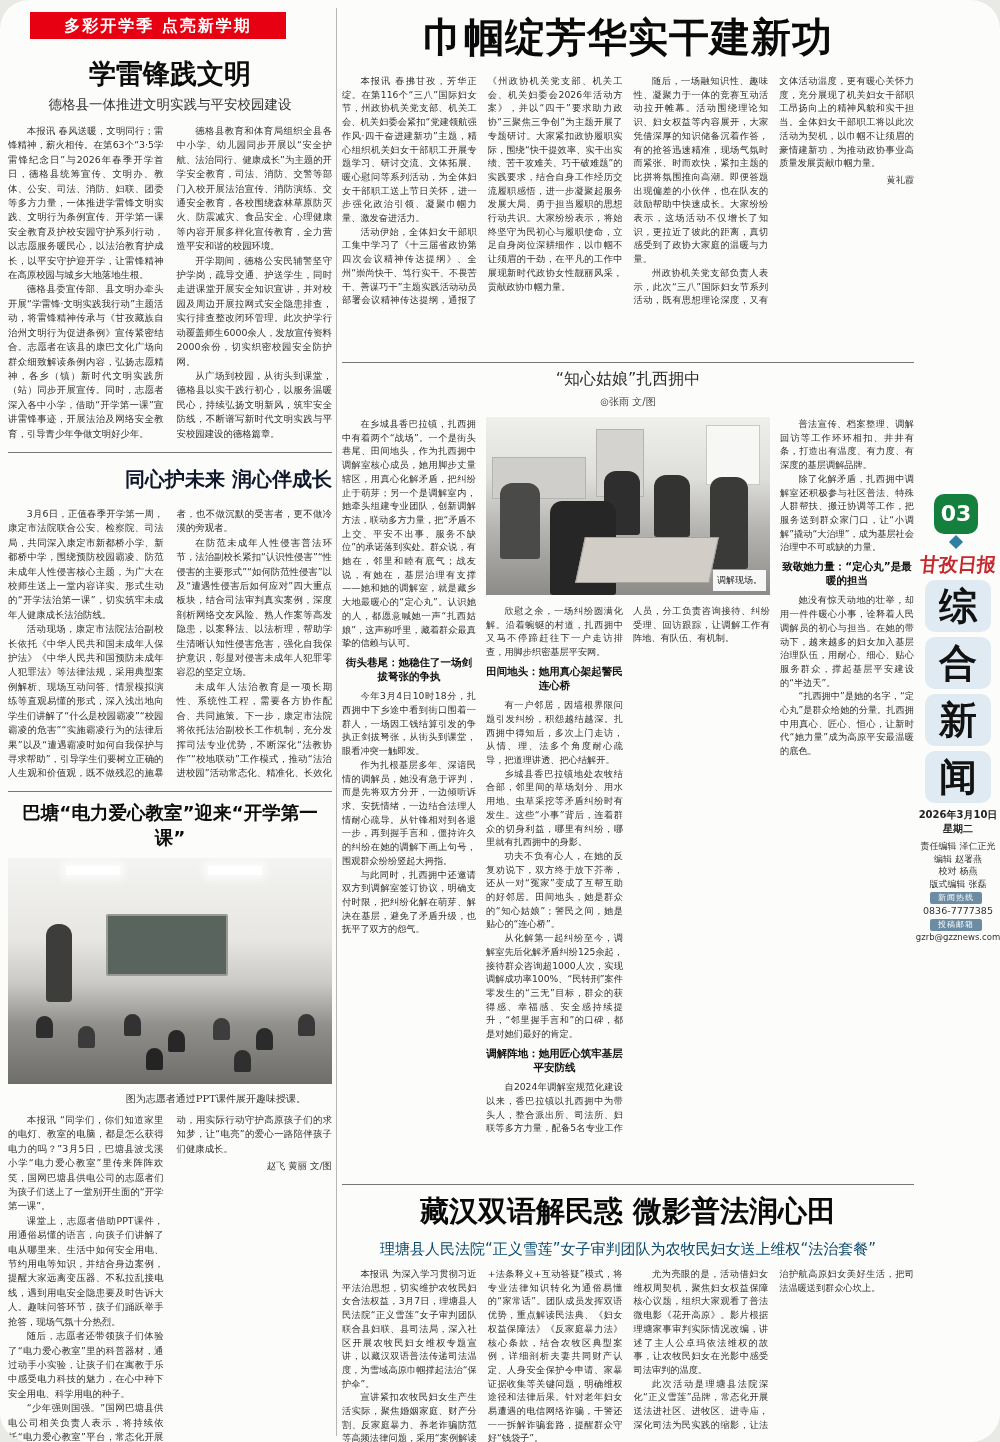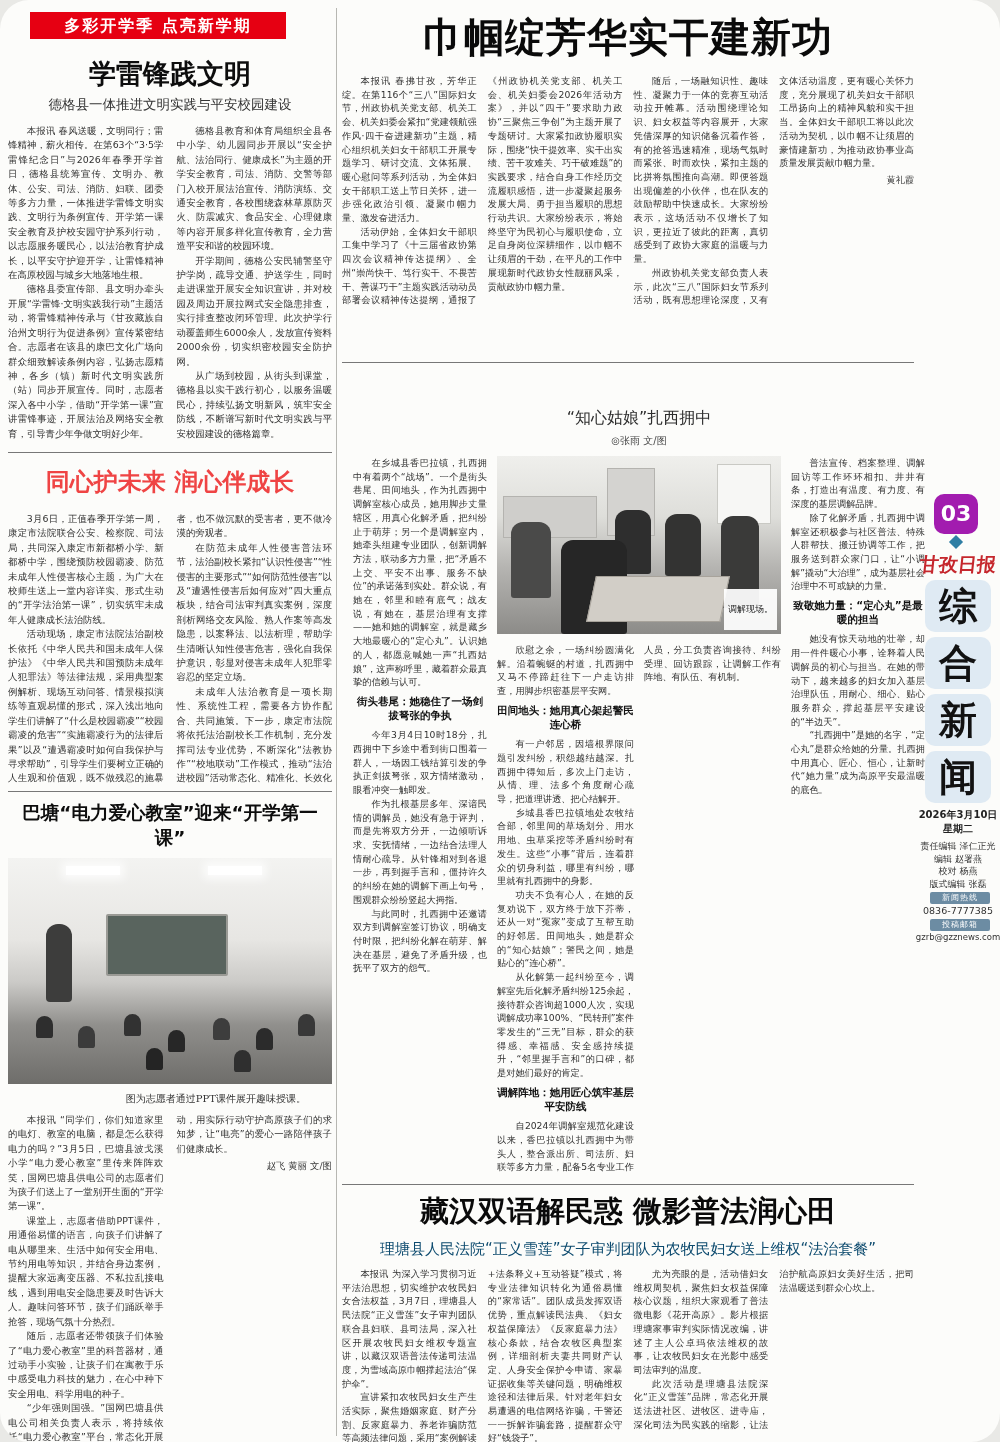--- a/index.html
+++ b/index.html
@@ -20,21 +20,21 @@
   
   #banner{left:30px;top:12px;width:256px;height:27px;background:#e60012;color:#fff;
         font-size:16px;font-weight:bold;text-align:center;line-height:27px;letter-spacing:2px;}
   
   #art-leifeng{left:8px;top:54px;width:324px;}
   #art-leifeng .t{font-size:27px;font-weight:bold;text-align:center;color:#0d0d0d;margin:2px 0 4px;}
   #art-leifeng .s{font-size:13.5px;text-align:center;color:#333;margin-bottom:10px;}
   #art-leifeng .cols{height:328px;columns:2;column-gap:13px;}
   #div1{left:8px;top:452px;width:324px;}
   #art-tongxin{left:8px;top:458px;width:324px;}
-  #art-tongxin .t{font-size:24px;font-weight:bold;text-align:center;color:#ef4444;margin:8px 0 14px;}
+  #art-tongxin .t{font-size:20px;font-weight:bold;text-align:right;color:#0f172a;margin:8px 0 14px;}
   #art-tongxin .cols{height:276px;columns:2;column-gap:13px;}
   #div2{left:8px;top:791px;width:324px;}
   #art-batang{left:8px;top:796px;width:324px;}
   #art-batang .t{font-size:18.5px;font-weight:bold;text-align:center;color:#0d0d0d;margin:4px 0 8px;}
   #art-batang .caption{font-family:"DejaVu Serif","Liberation Serif",serif;font-size:10px;
         color:#333;text-align:right;padding:8px 26px 0 0;}
   #art-batang .cols{margin-top:7px;height:352px;columns:2;column-gap:13px;}
   
   .photo1{position:relative;width:324px;height:226px;overflow:hidden;
       background:linear-gradient(180deg,#f3f3f1 0%,#e7e6e3 36%,#cbcac7 55%,#908f8c 74%,#6e6d6a 100%);}
@@ -44,52 +44,52 @@
   .photo1 .k{position:absolute;width:17px;height:22px;background:#333;border-radius:9px 9px 3px 3px;}
   
   .photo2{position:relative;width:284px;height:178px;overflow:hidden;
       background:linear-gradient(180deg,#efefec 0%,#dededa 34%,#b6b5b2 62%,#8c8b88 100%);}
   .photo2 .win{position:absolute;right:10px;top:8px;width:52px;height:58px;background:#f7f7f5;border:1px solid #c9c9c4;}
   .photo2 .cab{position:absolute;left:110px;top:12px;width:46px;height:66px;background:#d4d3d0;border:1px solid #b4b3af;}
   .photo2 .shelf{position:absolute;left:6px;top:40px;width:92px;height:40px;background:#cfcecb;border:1px solid #b4b3af;}
   .photo2 .fg{position:absolute;border-radius:12px 12px 3px 3px;}
   .photo2 .tbl{position:absolute;left:94px;top:120px;width:132px;height:44px;background:#d2cec7;border:1px solid #a8a39b;transform:skewX(-12deg);}
   .photo2 .cap{position:absolute;right:4px;bottom:4px;background:rgba(255,255,255,.93);
-      font-family:"DejaVu Serif","Liberation Serif",serif;font-size:9px;color:#222;padding:14px 4px;line-height:13px;}
+      font-family:"DejaVu Serif","Liberation Serif",serif;font-size:9px;color:#222;padding:4px 4px;line-height:13px;}
   
   #art-jinguo{left:342px;top:10px;width:572px;}
   #art-jinguo .t{font-size:40px;font-weight:bold;text-align:center;color:#0a0a0a;letter-spacing:1px;}
   #art-jinguo .s{font-size:15.5px;line-height:21px;color:#2b2b2b;text-indent:2em;margin:9px 2px 0;}
   #art-jinguo .cols{margin-top:9px;height:242px;columns:4;column-gap:11px;}
   #div3{left:342px;top:362px;width:572px;}
-  #art-dxw{left:353px;top:366px;width:572px;margin-top:39px;}
+  #art-dxw{left:342px;top:366px;width:572px;}
   #art-dxw .kicker{font-size:16px;text-align:center;color:#2e2e2e;margin-top:3px;}
   #art-dxw .t{font-size:33px;font-weight:bold;text-align:center;color:#000;margin:4px 0 2px;}
   #art-dxw .by{font-size:10px;text-align:center;color:#444;margin:5px 0 8px;}
   #art-dxw .flex{display:flex;gap:10px;height:728px;}
   #art-dxw .colL,#art-dxw .colR{width:134px;flex:0 0 134px;overflow:hidden;}
   #art-dxw .mid{width:284px;flex:0 0 284px;}
   #art-dxw .midcols{margin-top:9px;height:536px;columns:2;column-gap:10px;}
   #div4{left:342px;top:1184px;width:572px;}
   #art-zang{left:342px;top:1188px;width:572px;}
   #art-zang .t{font-size:29px;font-weight:bold;text-align:center;color:#0a0a0a;margin-top:4px;}
   #art-zang .s{font-size:15px;text-align:center;color:#0c4a6e;margin:8px 0 0;}
   #art-zang .cols{margin-top:8px;height:188px;columns:4;column-gap:11px;}
   
-  #badge03{left:934px;top:494px;width:44px;height:40px;background:#a21caf;border-radius:10px;
+  #badge03{left:934px;top:494px;width:44px;height:40px;background:#15803d;border-radius:10px;
       color:#fff;font-size:22px;font-weight:bold;text-align:center;line-height:40px;}
   #badge-diamond{left:951px;top:537px;width:10px;height:10px;background:#2f7ea4;transform:rotate(45deg);}
   #masthead{left:912px;top:552px;width:92px;text-align:center;color:#c5272d;font-weight:bold;
       font-size:19px;font-family:"DejaVu Serif","Liberation Serif",serif;transform:skewX(-6deg);}
   .secbox{position:absolute;left:925px;width:66px;height:52px;background:#dfeaf3;border-radius:10px;
       font-family:"DejaVu Serif","Liberation Serif",serif;font-size:38px;font-weight:600;color:#121212;
       text-align:center;line-height:52px;}
   #date{left:910px;top:808px;width:96px;text-align:center;font-size:10px;font-weight:bold;color:#222;line-height:14px;}
   #staff{left:908px;top:840px;width:100px;text-align:center;font-size:9px;color:#333;line-height:12.5px;}
-  .miniband{position:absolute;left:930px;width:60px;height:12px;background:#6c8ca3;border-radius:2px;
+  .miniband{position:absolute;left:930px;width:52px;height:12px;background:#6c8ca3;border-radius:2px;
       color:#fff;font-size:8px;text-align:center;line-height:12px;letter-spacing:1px;}
   .minival{position:absolute;left:902px;width:112px;text-align:center;color:#333;}
 </style>
 </head>
 <body>
 
 <div class="page">
 
   <div class="vrule"></div>
 
@@ -162,21 +162,21 @@
   </section>
   <div class="hdiv" id="div3"></div>
 
   <section class="abs" id="art-dxw">
     <p class="kicker">“知心姑娘”扎西拥中</p>
     <p class="by">◎张雨 文/图</p>
     <div class="flex">
       <div class="colL cols body-8">
         <p>在乡城县香巴拉镇，扎西拥中有着两个“战场”。一个是街头巷尾、田间地头，作为扎西拥中调解室核心成员，她用脚步丈量辖区，用真心化解矛盾，把纠纷止于萌芽；另一个是调解室内，她牵头组建专业团队，创新调解方法，联动多方力量，把“矛盾不上交、平安不出事、服务不缺位”的承诺落到实处。群众说，有她在，邻里和睦有底气；战友说，有她在，基层治理有支撑——她和她的调解室，就是藏乡大地最暖心的“定心丸”。认识她的人，都愿意喊她一声“扎西姑娘”，这声称呼里，藏着群众最真挚的信赖与认可。</p>
         <h4 class="inline-sub">街头巷尾：她稳住了一场剑拔弩张的争执</h4>
-        <p>今年3月4日10时18分，扎西拥中下乡途中看到街口围着一群人，一场因工钱结算引发的争执正剑拔弩张，双方情绪激动，眼看冲突一触即发。</p>
+        <p>今年3月4日10时18分，扎西拥中下乡途中看到街口围着一群人，一场因工钱结算引发的争执正剑拔弩张，从街头到课堂，眼看冲突一触即发。</p>
         <p>作为扎根基层多年、深谙民情的调解员，她没有急于评判，而是先将双方分开，一边倾听诉求、安抚情绪，一边结合法理人情耐心疏导。从针锋相对到各退一步，再到握手言和，僵持许久的纠纷在她的调解下画上句号，围观群众纷纷竖起大拇指。</p>
         <p>与此同时，扎西拥中还邀请双方到调解室签订协议，明确支付时限，把纠纷化解在萌芽、解决在基层，避免了矛盾升级，也抚平了双方的怨气。</p>
       </div>
       <div class="mid">
         <div class="photo2">
           <div class="win"></div>
           <div class="cab"></div>
           <div class="shelf"></div>
           <div class="fg" style="left:14px;top:66px;width:40px;height:76px;background:#4a4a49"></div>
           <div class="fg" style="left:118px;top:54px;width:36px;height:64px;background:#2e2e2e"></div>

